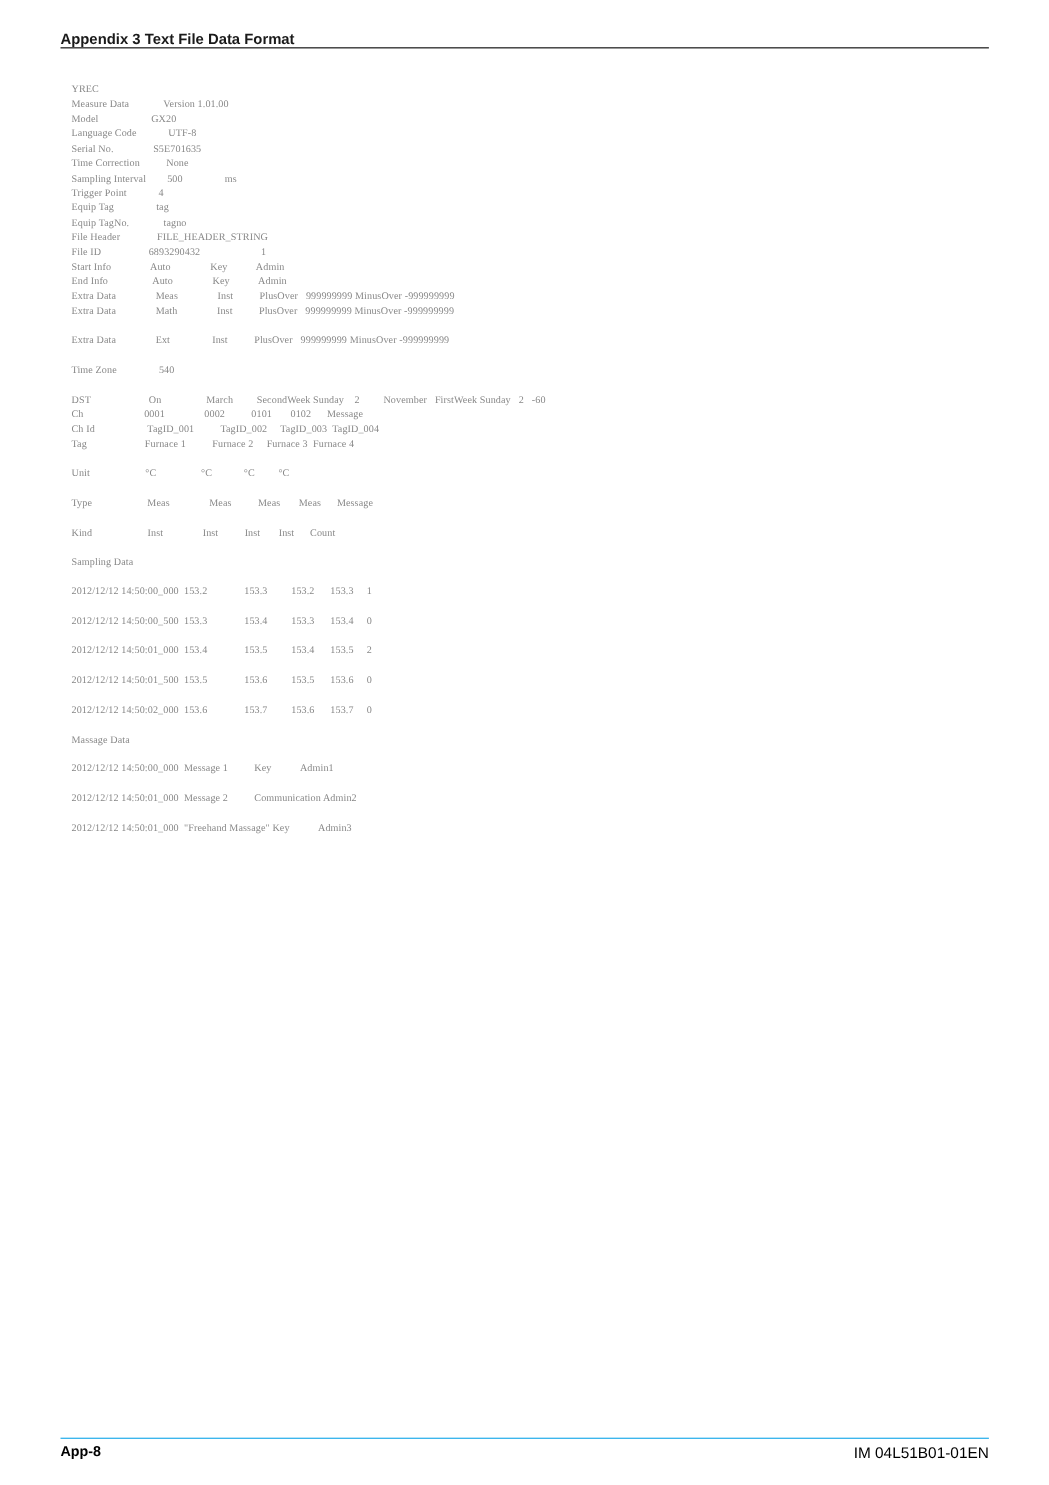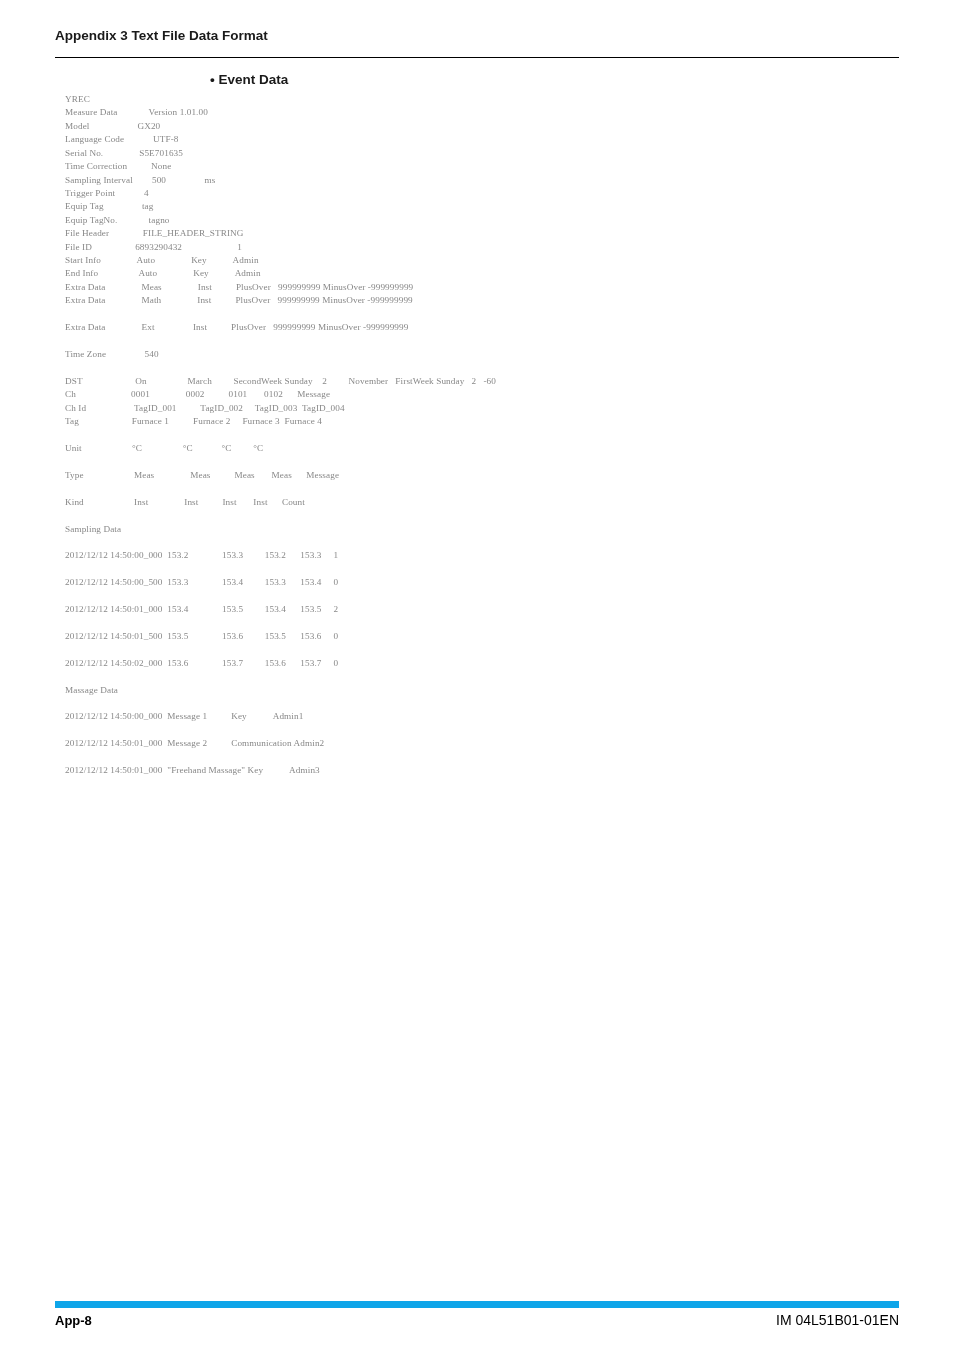--- a/index.html
+++ b/index.html
@@ -14,22 +14,22 @@
     position: relative;
   }
   .page {
     box-sizing: border-box;
     padding: 28px 55px 0 55px;
   }
   .section-title {
     font-size: 13.5px;
     font-weight: bold;
     border-bottom: 1.5px solid #000;
-    padding-bottom: 14px;
-    margin-bottom: 14px;
+    padding-bottom: 0;
+    margin-bottom: 31px;
   }
   .bullet-head {
     font-size: 13.5px;
     font-weight: bold;
     margin-left: 155px;
     margin-bottom: 6px;
   }
   .bullet-head::before {
     content: "• ";
   }
@@ -40,42 +40,41 @@
     color: #888888;
     white-space: pre;
     margin: 0 0 0 10px;
     letter-spacing: 0.1px;
   }
   .footer {
     position: absolute;
     bottom: 22px;
     left: 55px;
     right: 55px;
-    border-top: 7px solid #0ea5e9;
+    border-top: 1px solid #0ea5e9;
     padding-top: 4px;
     font-size: 11px;
     display: flex;
     justify-content: space-between;
-    align-items: center;
+    align-items: flex-start;
     color: #000;
   }
   .footer .page-num {
     font-weight: bold;
     font-size: 13px;
   }
   .footer .doc-id {
     font-size: 14px;
   }
 </style>
 </head>
 <body>
 
 <div class="page">
   <div class="section-title">Appendix 3 Text File Data Format</div>
-  <div class="bullet-head">Event Data</div>
   <pre class="data" id="data-block">YREC
 Measure Data             Version 1.01.00
 Model                    GX20
 Language Code            UTF-8
 Serial No.               S5E701635
 Time Correction          None
 Sampling Interval        500                ms
 Trigger Point            4
 Equip Tag                tag
 Equip TagNo.             tagno

